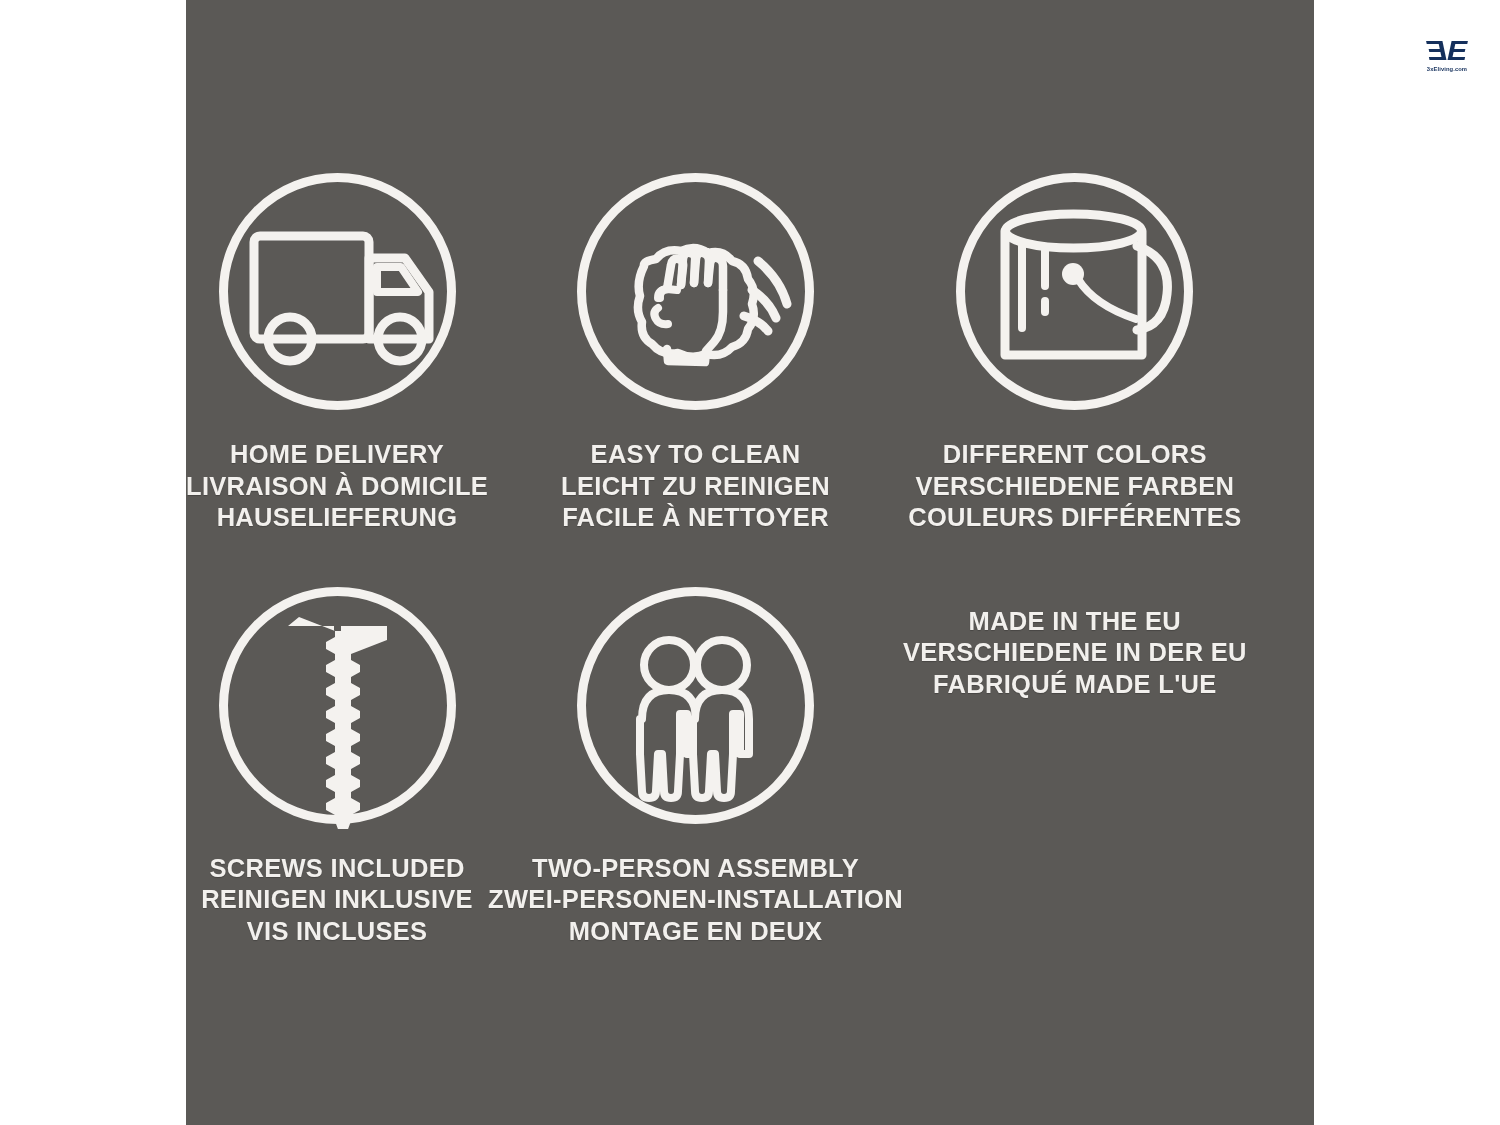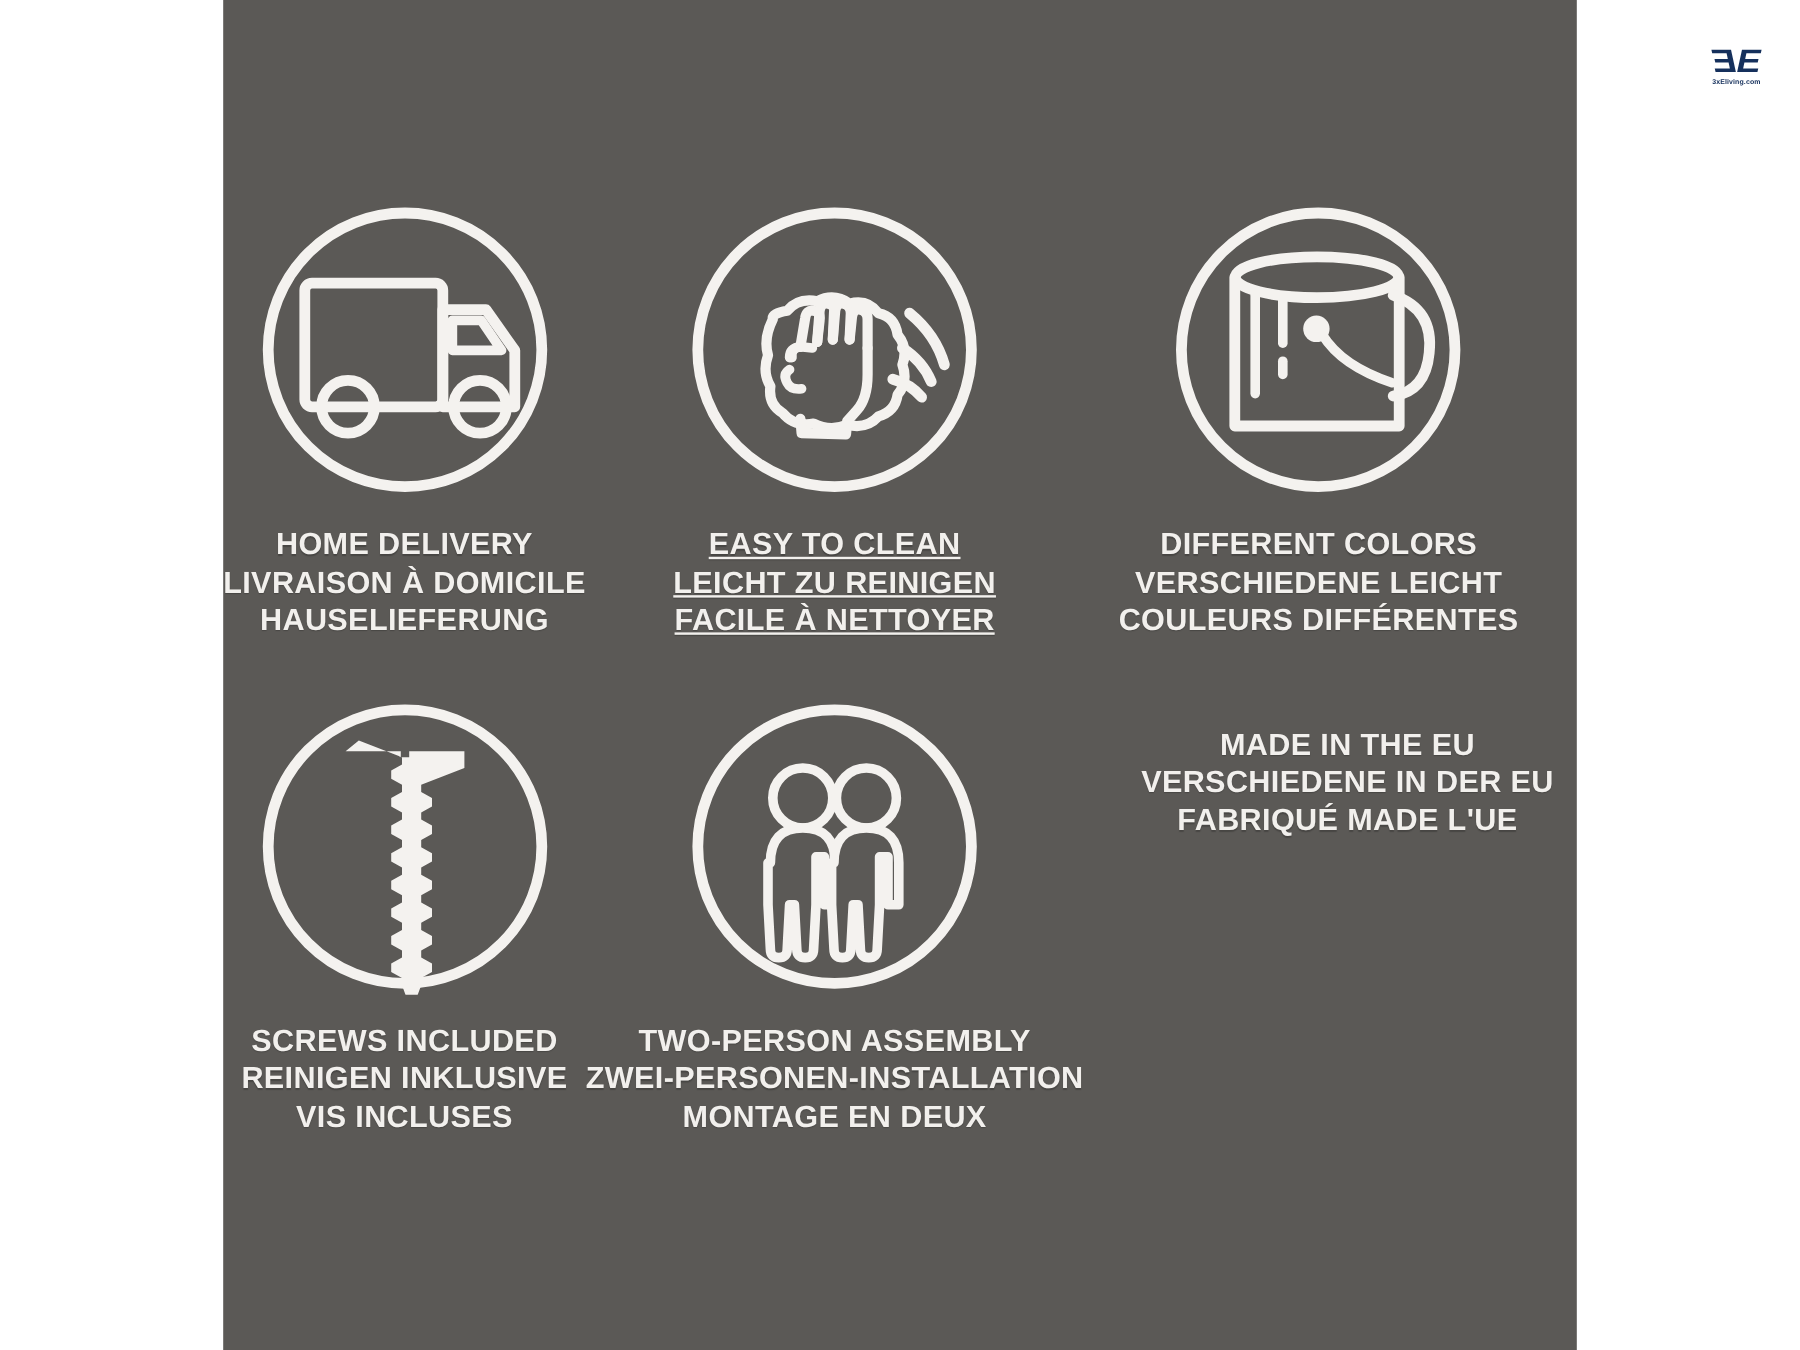--- a/index.html
+++ b/index.html
@@ -131,21 +131,21 @@
             <path d="M122 115 l2 -24 q1 -7 7 -6 q6 1 6 8 l-1 22"></path>
             <path d="M136 115 l2 -19 q1 -7 7 -6 q6 1 6 8 l0 24"></path>
             <path d="M151 122 l0 22 q0 20 -9 30 l-8 9 l-1 11 l-37 -1 l-1 -12"></path>
             <path d="M95 121 q-9 1 -9 9" stroke-width="8"></path>
             <path d="M186 93 q22 18 29 43" stroke-width="9"></path>
             <path d="M180 122 q17 11 24 28" stroke-width="9"></path>
             <path d="M172 148 q15 4 24 15" stroke-width="9"></path>
           </g>
         </svg>
       </div>
-      <div class="caption" style="color: rgb(242, 240, 237); text-decoration: underline;">
+      <div class="caption" style="color: rgb(242, 240, 237);">
         <span class="ln">EASY TO CLEAN</span>
         <span class="ln">LEICHT ZU REINIGEN</span>
         <span class="ln">FACILE À NETTOYER</span>
       </div>
     </div>
 
     <div class="cell">
       <div class="badge">
         <svg viewBox="0 0 247 247" xmlns="http://www.w3.org/2000/svg">
           <circle cx="123.5" cy="123.5" r="114" fill="none" stroke="#f4f2ef" stroke-width="9"></circle>
@@ -156,21 +156,21 @@
             <path d="M71 78 v82" stroke-width="8"></path>
             <path d="M94 80 v38" stroke-width="8"></path>
             <path d="M94 133 v11" stroke-width="8"></path>
             <path d="M127 111 q16 26 58 40" stroke-width="8"></path>
           </g>
           <circle cx="122" cy="106" r="11" fill="#f4f2ef"></circle>
         </svg>
       </div>
       <div class="caption" style="color: rgb(242, 240, 237);">
         <span class="ln">DIFFERENT COLORS</span>
-        <span class="ln">VERSCHIEDENE LEICHT</span>
+        <span class="ln">VERSCHIEDENE FARBEN</span>
         <span class="ln">COULEURS DIFFÉRENTES</span>
       </div>
     </div>
 
     <div class="cell">
       <div class="badge">
         <svg viewBox="0 0 247 247" xmlns="http://www.w3.org/2000/svg">
           <circle cx="123.5" cy="123.5" r="114" fill="none" stroke="#f4f2ef" stroke-width="9"></circle>
           <g fill="#f4f2ef">
             <path d="M74 44 h46 v5 h7 v-5 h46 v14
@@ -208,21 +208,21 @@
         </svg>
       </div>
       <div class="caption" style="color: rgb(242, 240, 237); text-align: center;">
         <span class="ln">TWO-PERSON ASSEMBLY</span>
         <span class="ln">ZWEI-PERSONEN-INSTALLATION</span>
         <span class="ln">MONTAGE EN DEUX</span>
       </div>
     </div>
 
     <div class="cell">
-      <div class="caption" style="color: rgb(242, 240, 237); margin-left: 48px;">
+      <div class="caption" style="color: rgb(242, 240, 237);">
         <span class="ln">MADE IN THE EU</span>
         <span class="ln">VERSCHIEDENE IN DER EU</span>
         <span class="ln">FABRIQUÉ MADE L'UE</span>
       </div>
     </div>
 
     <div class="spacer-bottom"></div>
   </div>
 
   <div id="logo" style="background: rgb(255, 255, 255);">

